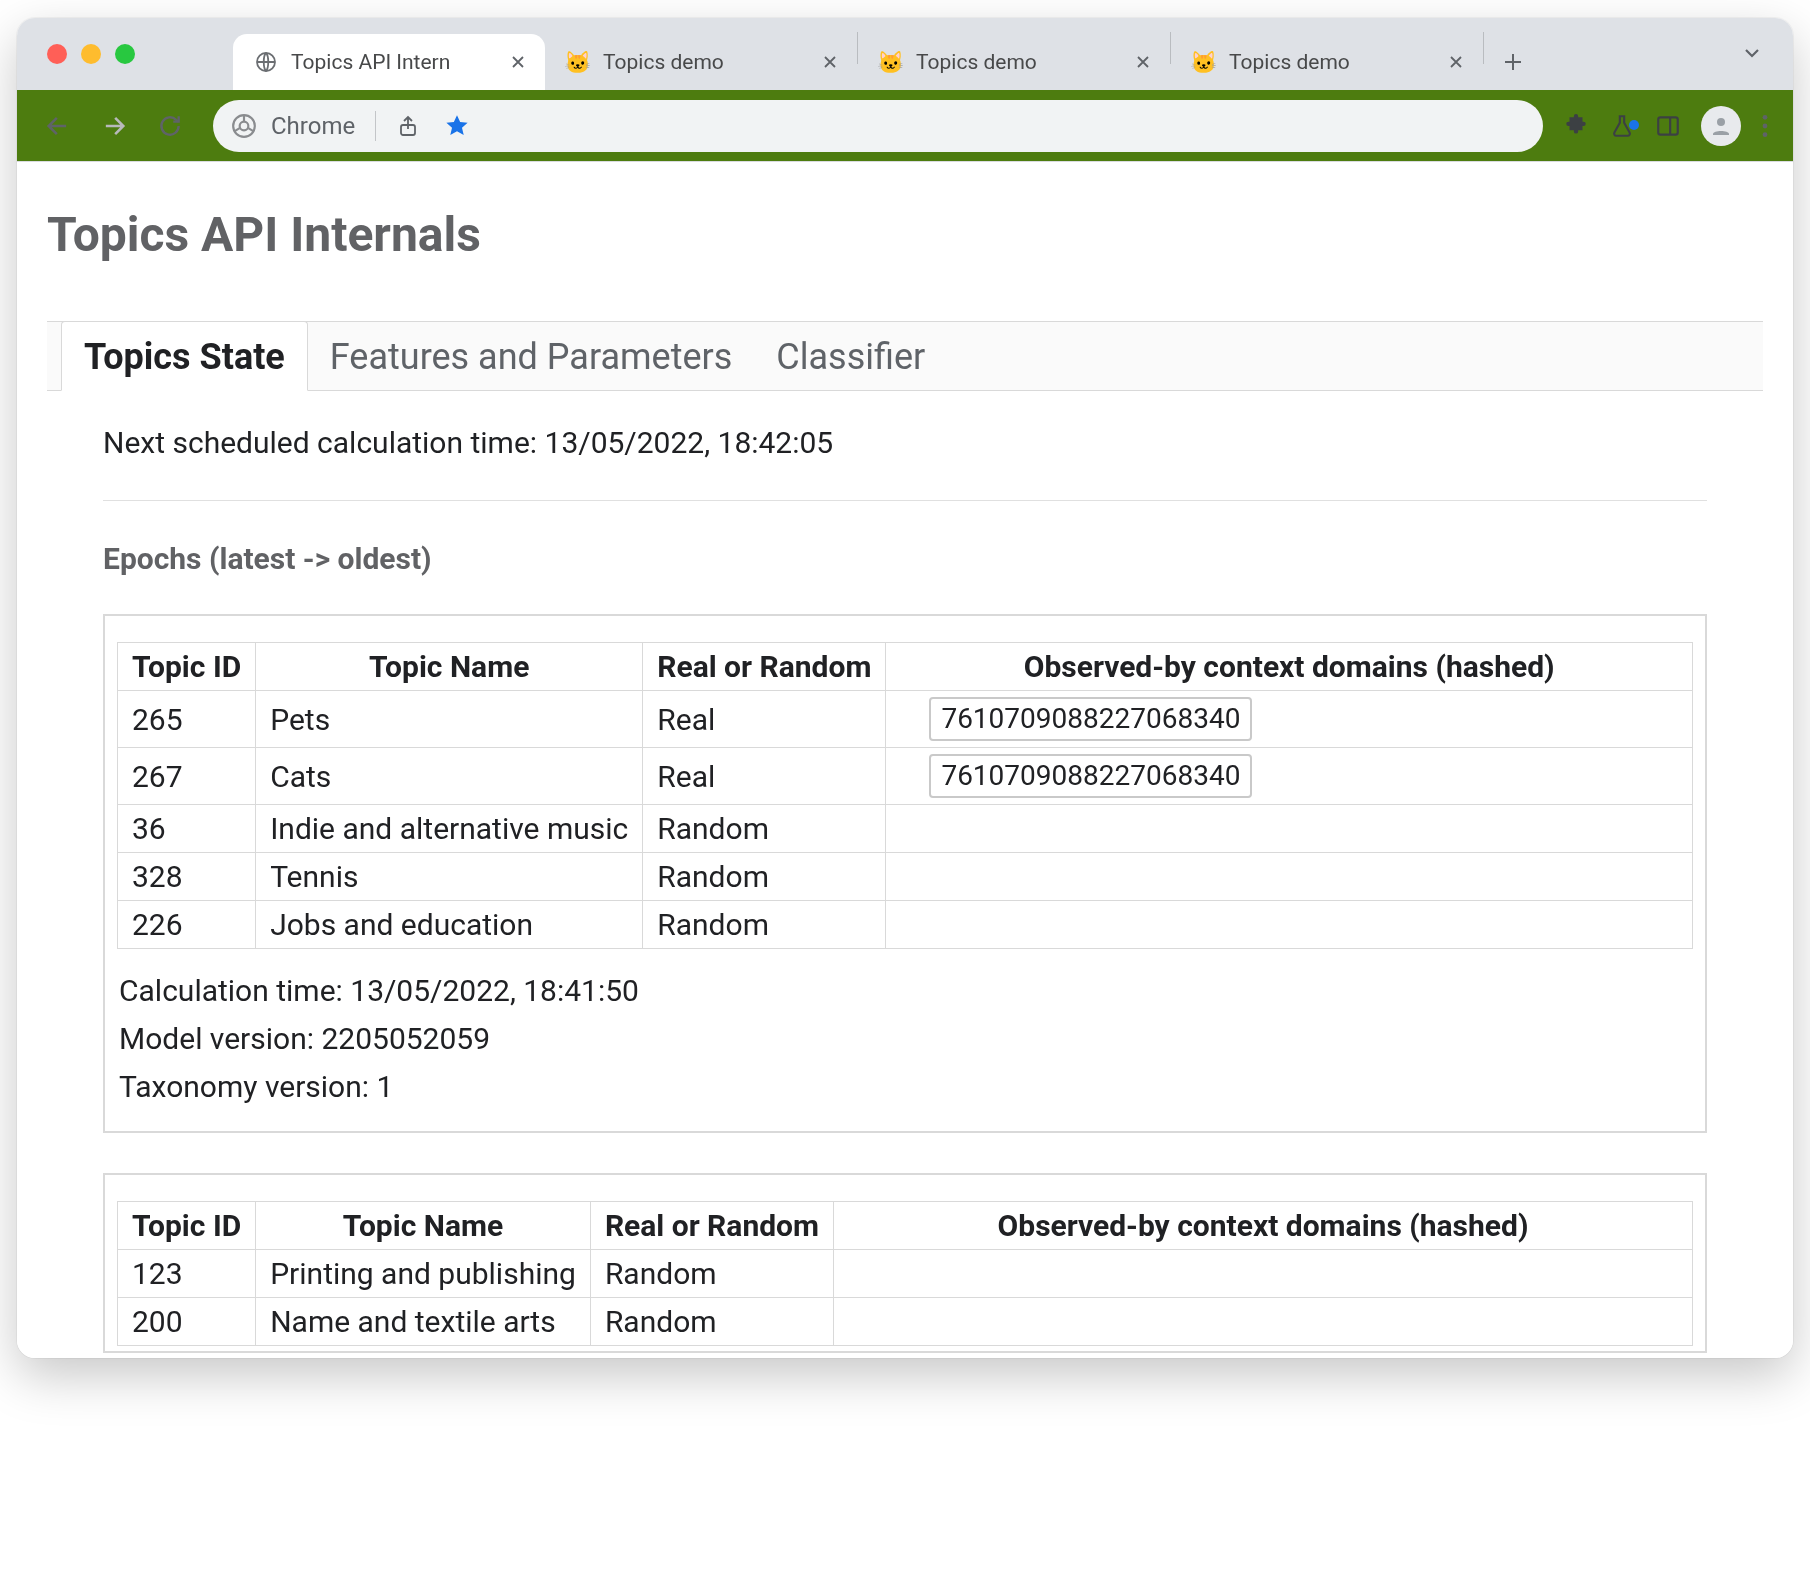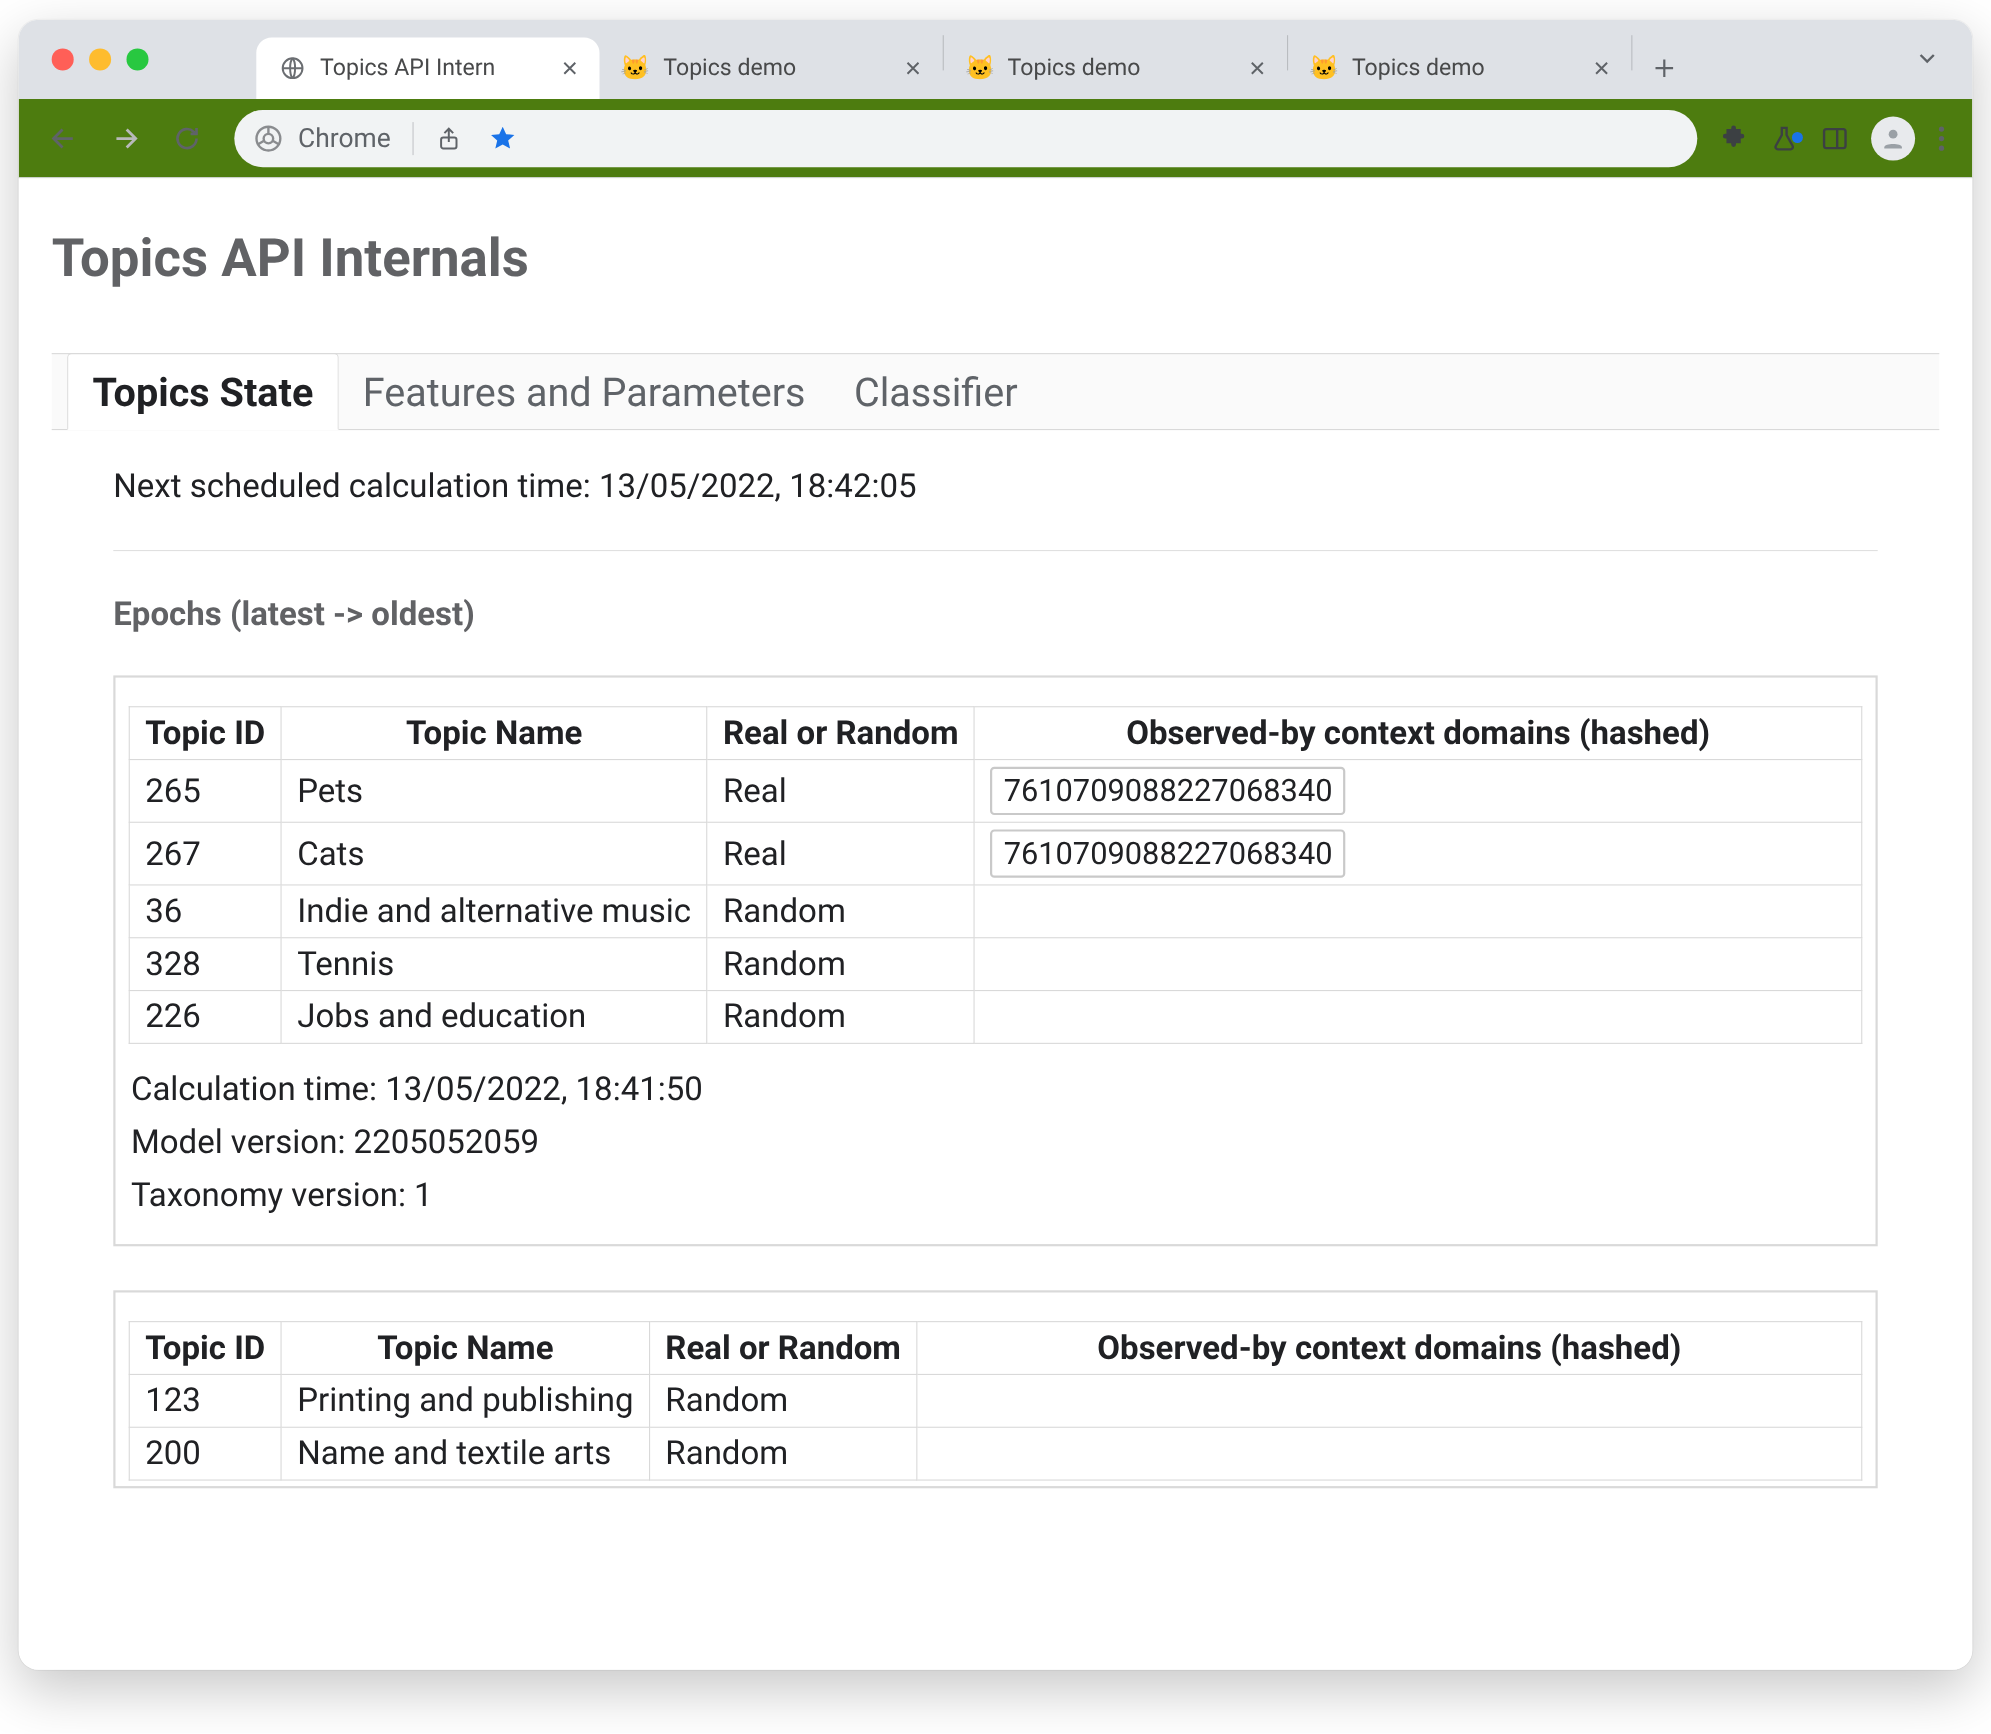--- a/index.html
+++ b/index.html
@@ -6,21 +6,21 @@
     body {
       font-family: -apple-system, BlinkMacSystemFont, "Segoe UI", Roboto, Helvetica, Arial, sans-serif;
       background: #fff;
       color: #202124;
       width: 1810px;
       height: 1576px;
       overflow: hidden;
     }
     .window {
       width: 1776px;
-      height: 1500px;
+      height: 1340px;
       margin: 18px auto 0;
       background: #fff;
       border-radius: 18px;
       box-shadow: 0 18px 50px rgba(0,0,0,0.22), 0 0 0 1px rgba(0,0,0,0.04);
       overflow: hidden;
       display: flex;
       flex-direction: column;
     }
     
     .tabstrip {
@@ -181,20 +181,21 @@
     }
     table.topics th { font-weight:700; text-align:center; }
     table.topics th:nth-child(4), table.topics td:nth-child(4) { width: 56%; }
     .hash-chip {
       display:inline-block;
       border: 2px solid #c9c9c9;
       border-radius: 4px;
       padding: 0 10px;
       font-size: 28px;
       line-height: 40px;
+      margin-left: 29px;
     }
     .epoch-meta { font-size: 30px; color:#202124; margin-top: 18px; line-height: 1.6; padding-left: 2px;}
     .epoch-meta div { }
     .cut { overflow:hidden; }
     svg { display:block; }
   </style>
 </head>
 <body>
 
 <div class="window">

